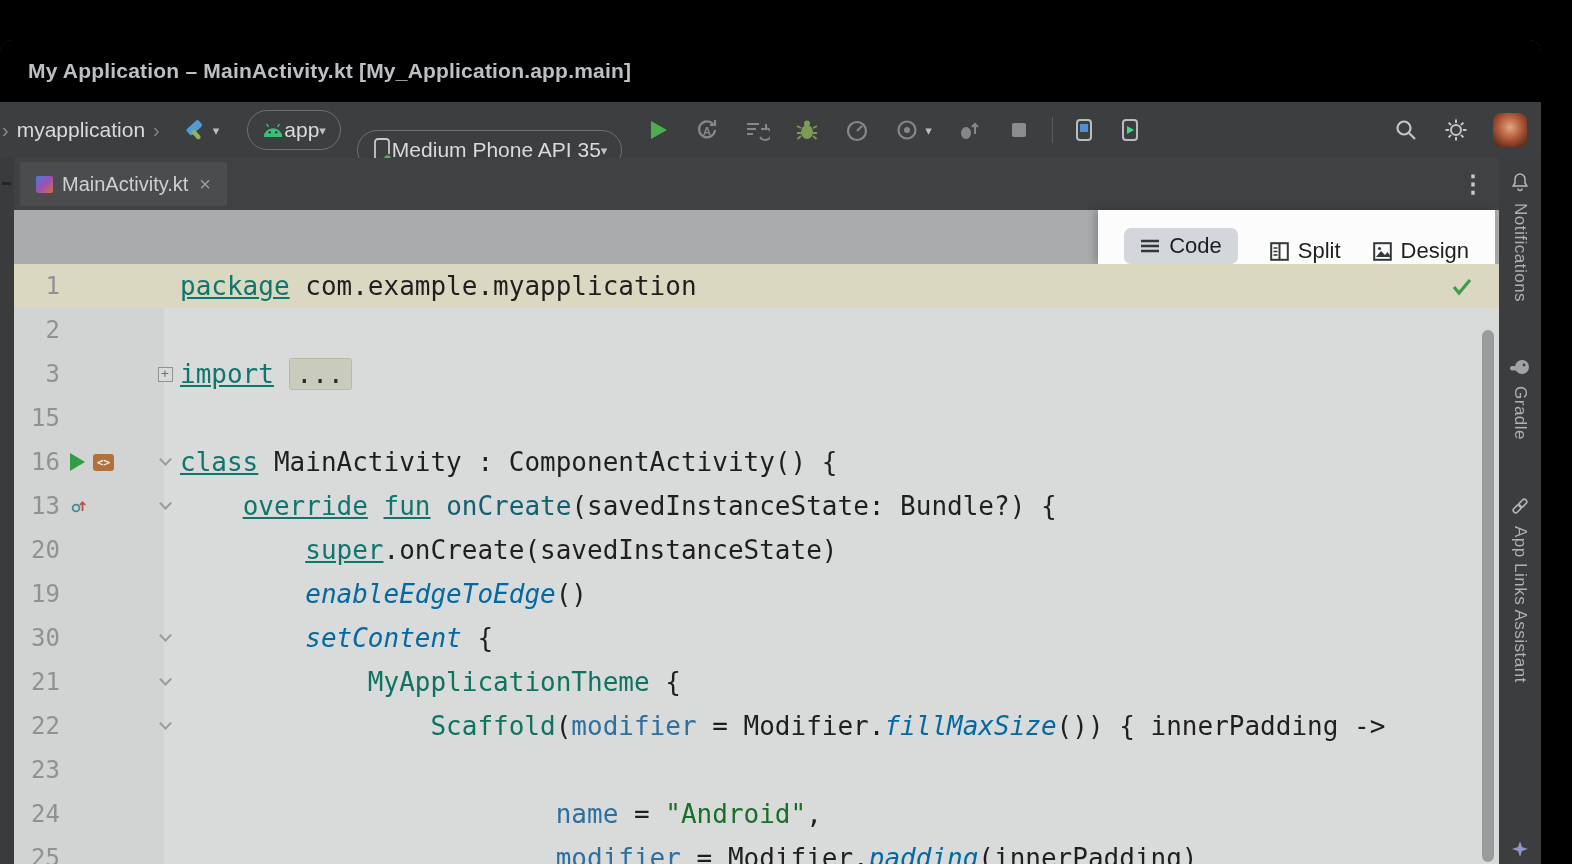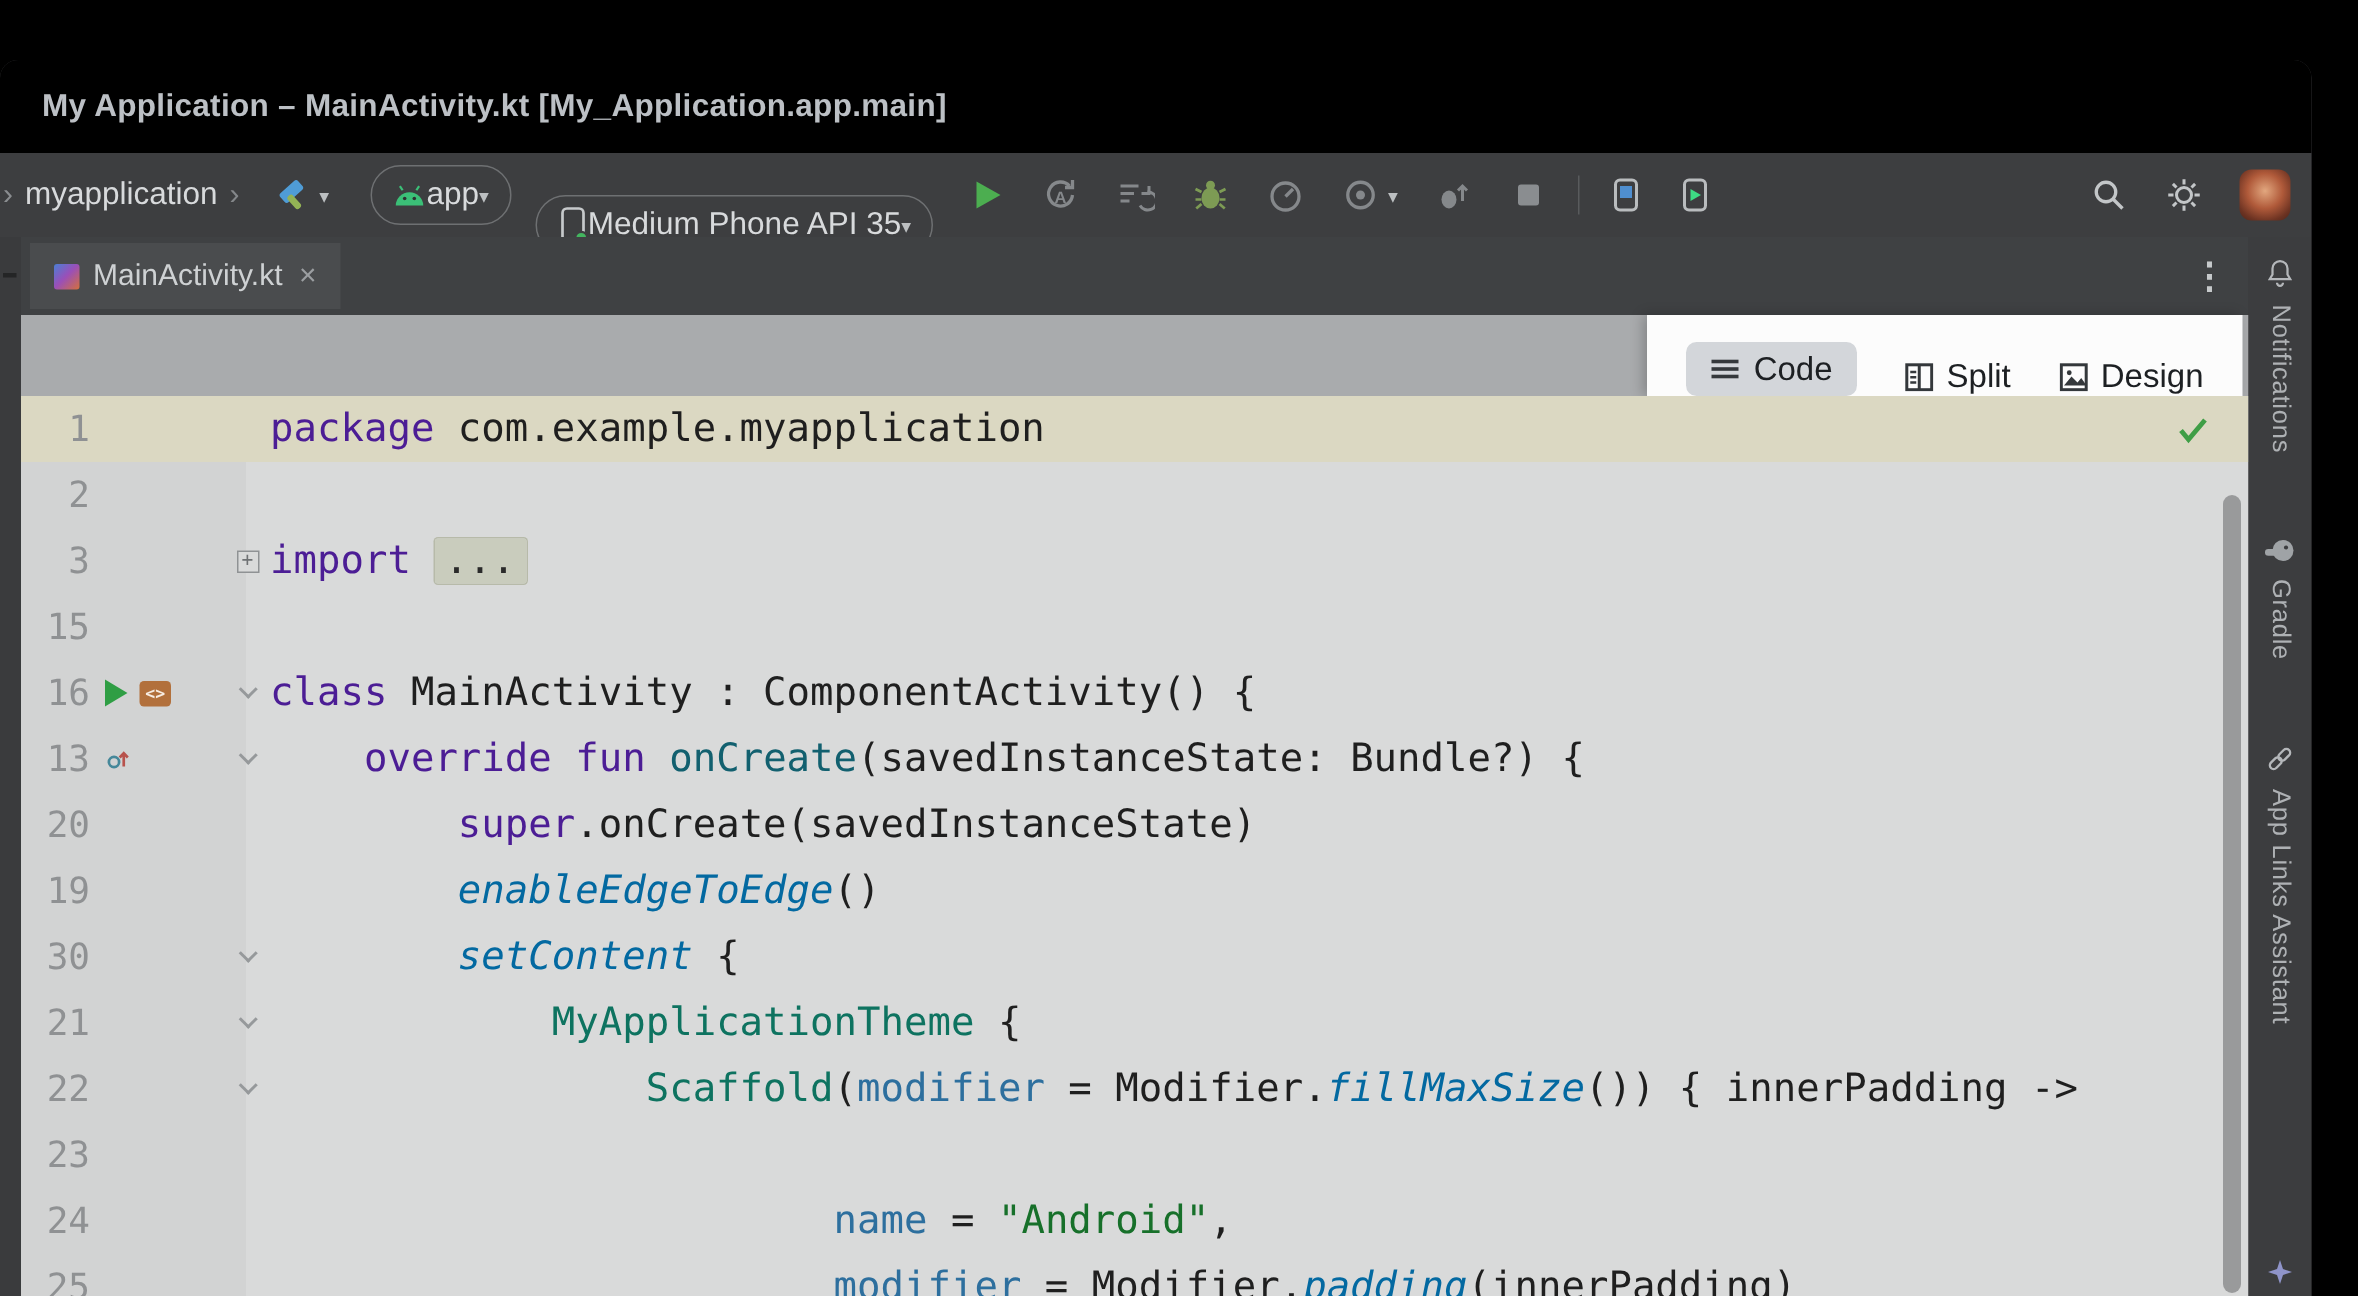--- a/index.html
+++ b/index.html
@@ -70,21 +70,21 @@
   .row.caret-line { background:#dbd8c2; }
   .ln { width:46px; text-align:right; font-size:24px; color:#8f9193; flex:0 0 auto; }
   .gicons { width:90px; padding-left:10px; display:flex; gap:8px; align-items:center; flex:0 0 auto; }
   .foldcol { width:30px; display:flex; align-items:center; justify-content:center; flex:0 0 auto; }
   .fold-plus { width:15px; height:15px; border:1px solid #8f9294; color:#6f7274; font-size:13px;
                line-height:12px; text-align:center; background:#d9dada; cursor:pointer; }
   .fold-open { width:9px; height:9px; border-right:2px solid #96999b; border-bottom:2px solid #96999b;
                transform:rotate(45deg); margin-top:-5px; cursor:pointer; }
   .codeline { white-space:pre; font-size:26px; color:#1f1f1f; }
   .tk-t    { color:#1f1f1f; }
-  .tk-kw   { color:#4c1d95; }
+  .tk-kw   { color:#0f766e;text-decoration:underline; }
   .tk-fn   { color:#12606f; }
   .tk-call { color:#0369a1; font-style:italic; }
   .tk-comp { color:#0e7360; }
   .tk-named{ color:#2d6f9e; }
   .tk-str  { color:#17702a; }
   .tk-chip { background:#c9ccbd; box-shadow:0 0 0 1px #b7baa9; border-radius:2px; color:#2a2a2a; padding:0 7px; }
   .inspect-check { margin-left:auto; margin-right:26px; display:flex; }
   .g-run { width:0; height:0; border-left:15px solid #2f9e44; border-top:9px solid transparent;
            border-bottom:9px solid transparent; cursor:pointer; }
   .g-compose { min-width:21px; height:17px; background:#b2703c; color:#f7ece2; font-size:11px; font-weight:bold;

